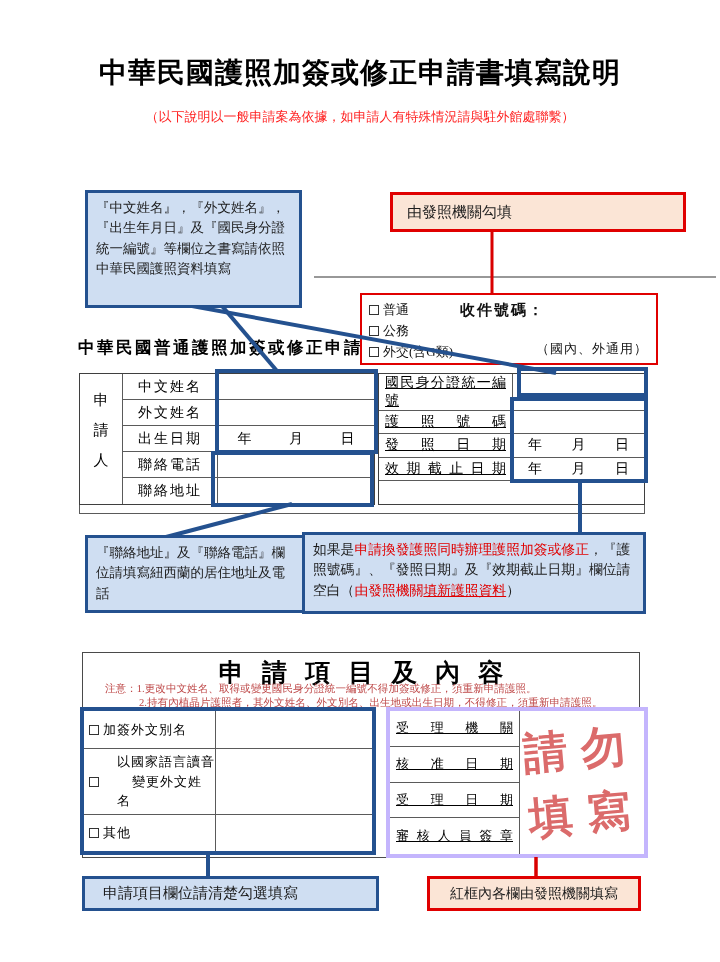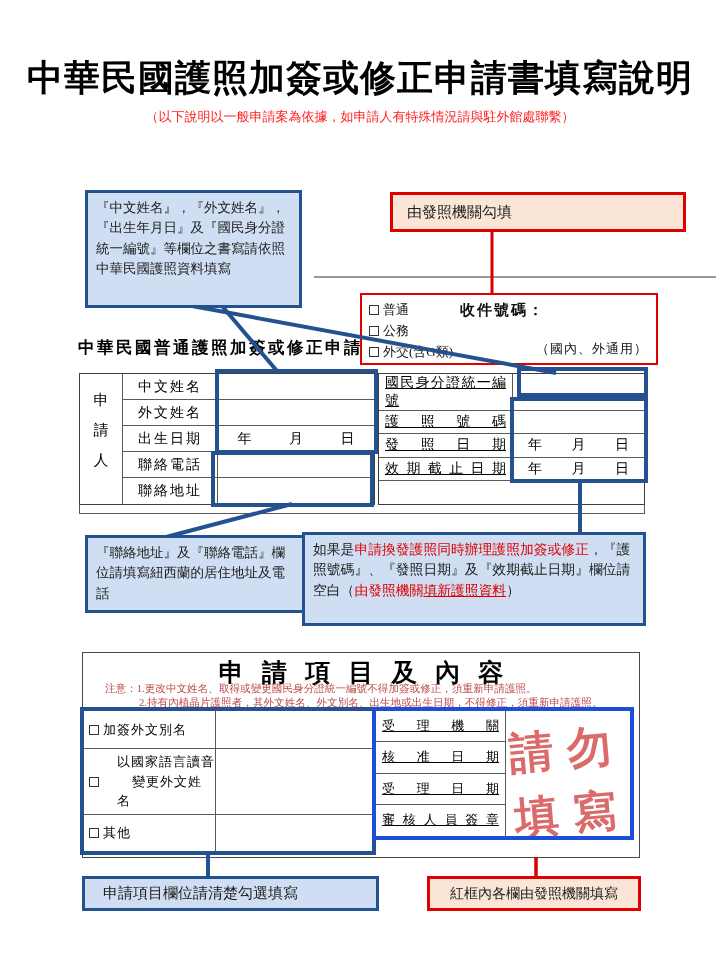--- a/index.html
+++ b/index.html
@@ -3,34 +3,34 @@
 <meta charset="utf-8">
 <style>
   * { box-sizing: border-box; margin: 0; padding: 0; }
   html,body { width:720px; height:962px; background:#ffffff; }
   body { position:relative; font-family:"Liberation Sans", sans-serif; overflow:hidden; }
 
   .abs { position:absolute; }
 
   
   .page-title { top:54px; left:0; width:720px; text-align:center;
-    font-size:36px; font-weight:800; letter-spacing:1px; color:#000; }
+    font-size:28px; font-weight:800; letter-spacing:1px; color:#000; }
   .page-subtitle { top:108px; left:0; width:720px; text-align:center;
     font-size:13px; color:#ff1f1f; }
 
   
   .callout { z-index:6; padding:5px 8px; line-height:1.5; color:#1c1c1c; font-size:13.5px; }
   .callout.blue { border:3px solid #24518F; background:#CFDEF2; }
   .callout.red  { border:3px solid #E00000; background:#FBE5D6; }
 
   .co-tl { left:85px;  top:190px; width:217px; height:118px; }
   .co-tr { left:390px; top:192px; width:296px; height:40px;
            display:flex; align-items:center; padding-left:14px; font-size:15px; }
   .co-ml { left:85px;  top:535px; width:224px; height:78px; }
-  .co-mr { left:302px; top:532px; width:344px; height:94px; line-height:1.47; font-size:13.8px; }
+  .co-mr { left:302px; top:532px; width:344px; height:82px; line-height:1.47; font-size:13.8px; }
   .co-bl { left:82px;  top:876px; width:297px; height:35px;
            display:flex; align-items:center; padding-left:18px; font-size:15px;text-align:center; }
   .co-br { left:427px; top:876px; width:214px; height:35px;
            display:flex; align-items:center; justify-content:center; font-size:14px; }
 
   
   .receipt-box { left:360px; top:293px; width:298px; height:72px;
     border:2.5px solid #E00000; background:#fff; z-index:1;
     font-family:"Liberation Serif", serif; font-size:13px; color:#111; }
   .opt-row { position:absolute; left:7px; display:flex; align-items:center; }
@@ -83,22 +83,22 @@
   .items-notes .n2 { margin-left:34px; }
 
   .items-left-box { left:80px; top:707px; width:296px; height:148px;
     border:4px solid #24518F; background:#fff; z-index:2;
     display:grid; grid-template-columns:132px 1fr; grid-template-rows:38px 66px 1fr;
     font-family:"Liberation Serif", serif; font-size:13px; color:#000; }
   .il { display:flex; align-items:center; padding-left:5px; letter-spacing:1px; }
   .il .two-line { line-height:1.5;margin-left:14px; }
   .il .two-line .l2 { padding-left:15px; }
 
-  .items-red-box { left:372px; top:707px; width:262px; height:133px;
-    border:4px solid #1d4ed8; background:#fff; z-index:2;
+  .items-red-box { left:386px; top:707px; width:262px; height:151px;
+    border:4px solid #c4b5fd; background:#fff; z-index:2;
     display:grid; grid-template-columns:130px 1fr; grid-template-rows:repeat(4,1fr);
     font-family:"Liberation Serif", serif; font-size:13px; color:#000; }
   .ol { display:flex; align-items:center; }
   .wm-cell { grid-column:2; grid-row:1/5; position:relative; overflow:hidden; }
   .wm { position:absolute; left:4px; top:6px; width:120px; text-align:center;
     font-family:"DejaVu Serif", serif; font-weight:700; font-size:44px; line-height:1.47;
     color:#DB6B6B; letter-spacing:14px; transform:rotate(-5deg); white-space:nowrap; }
 
   
   .lines { left:0; top:0; z-index:5; pointer-events:none; }

